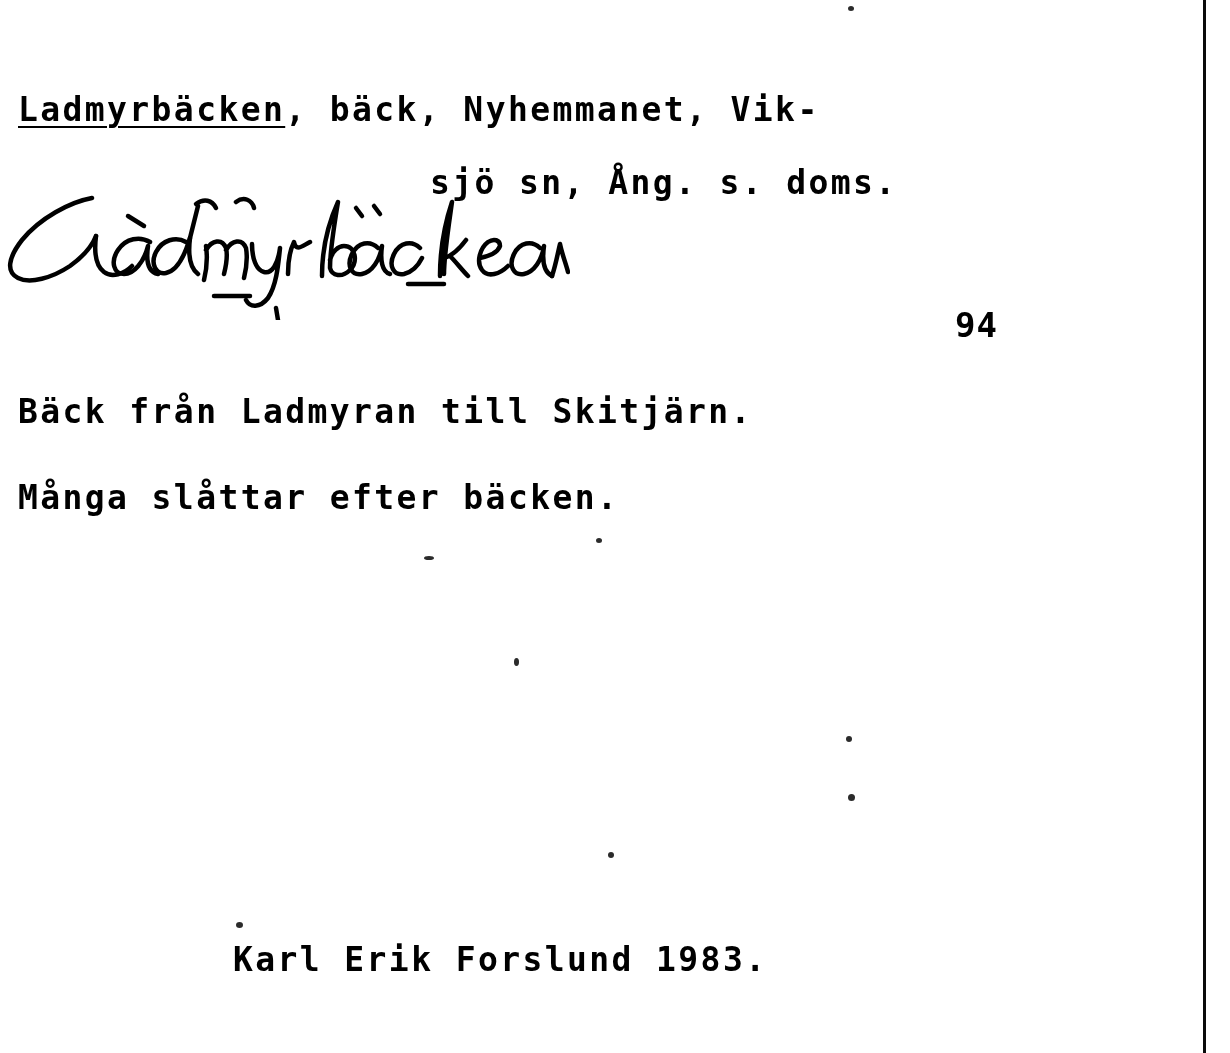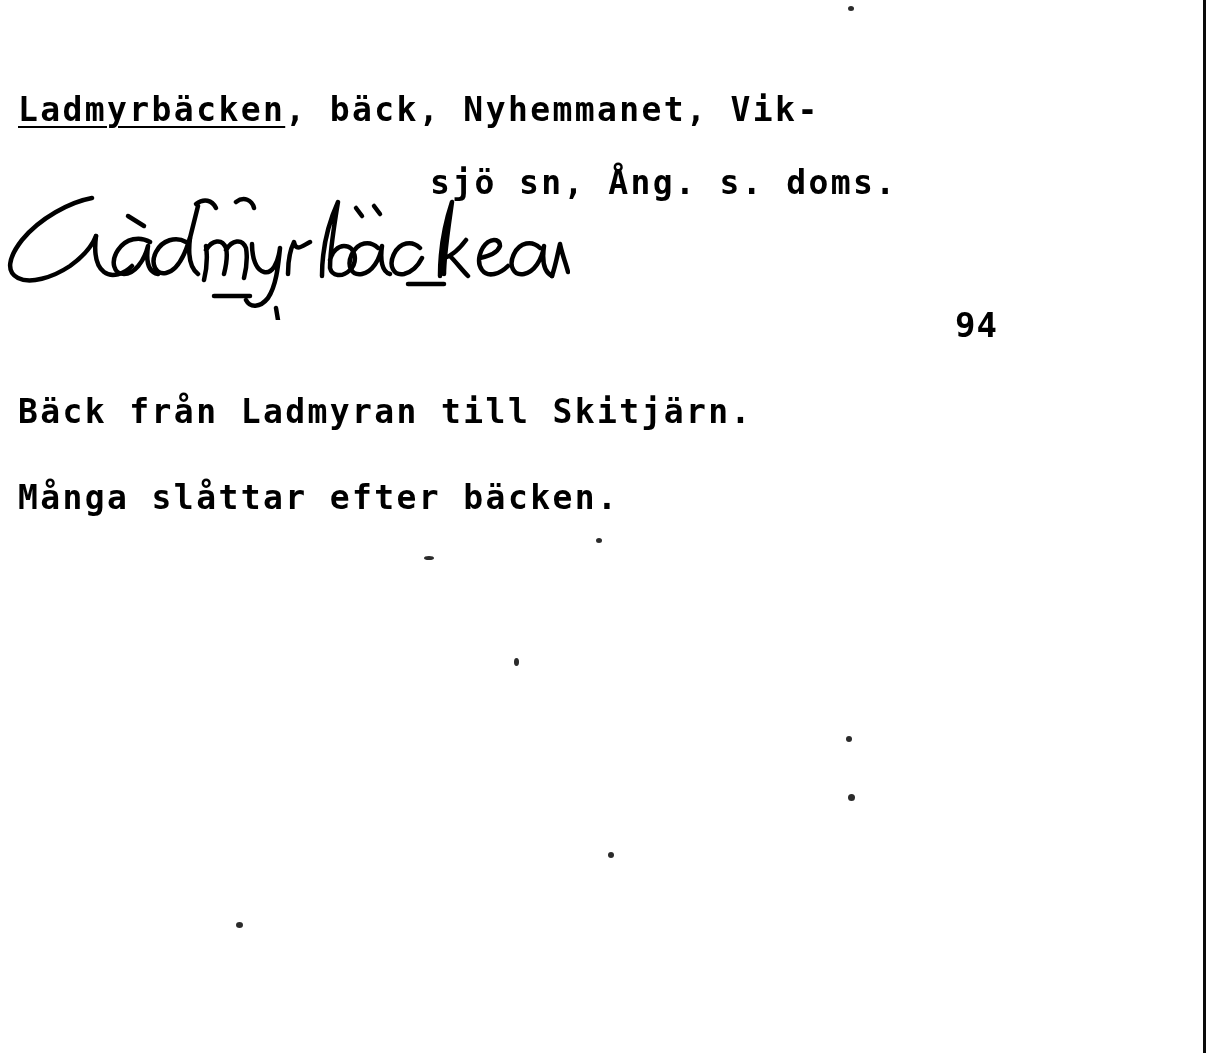--- a/index.html
+++ b/index.html
@@ -113,20 +113,21 @@
 
   <div class="typed line-2">sjö sn, Ång. s. doms.</div>
 
 
   <div class="typed line-num">94</div>
 
   <div class="typed line-4">Bäck från Ladmyran till Skitjärn.</div>
 
   <div class="typed line-5">Många slåttar efter bäcken.</div>
 
+  <div class="typed line-signature">Karl Erik Forslund 1983.</div>
 
   <div class="handwriting">
     <svg width="570" height="140" viewBox="0 0 570 140" fill="none" xmlns="http://www.w3.org/2000/svg">
       <g stroke="#000" stroke-width="4.5" stroke-linecap="round" stroke-linejoin="round" fill="none">
 
         <path d="M92 18 C70 22 40 38 22 60 C8 78 6 92 18 98 C30 104 52 98 70 86 C84 76 92 66 96 56"></path>
         <path d="M96 56 C94 72 96 86 104 92 C112 98 124 94 132 86"></path>
 
         <path d="M150 62 C140 56 126 58 118 70 C110 82 114 94 124 94 C134 94 144 82 148 66 C146 80 148 92 158 94"></path>
 

